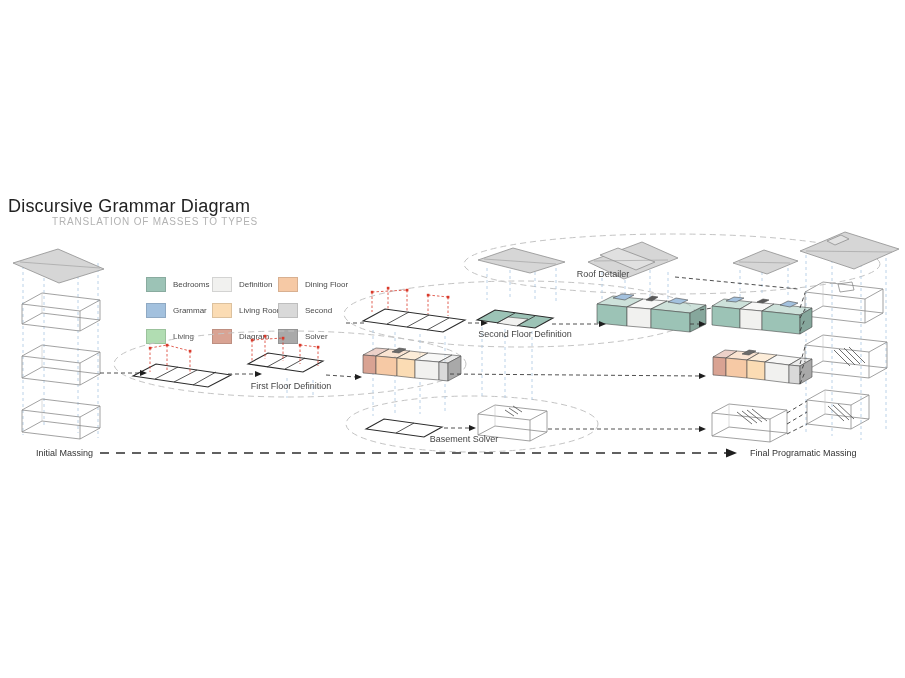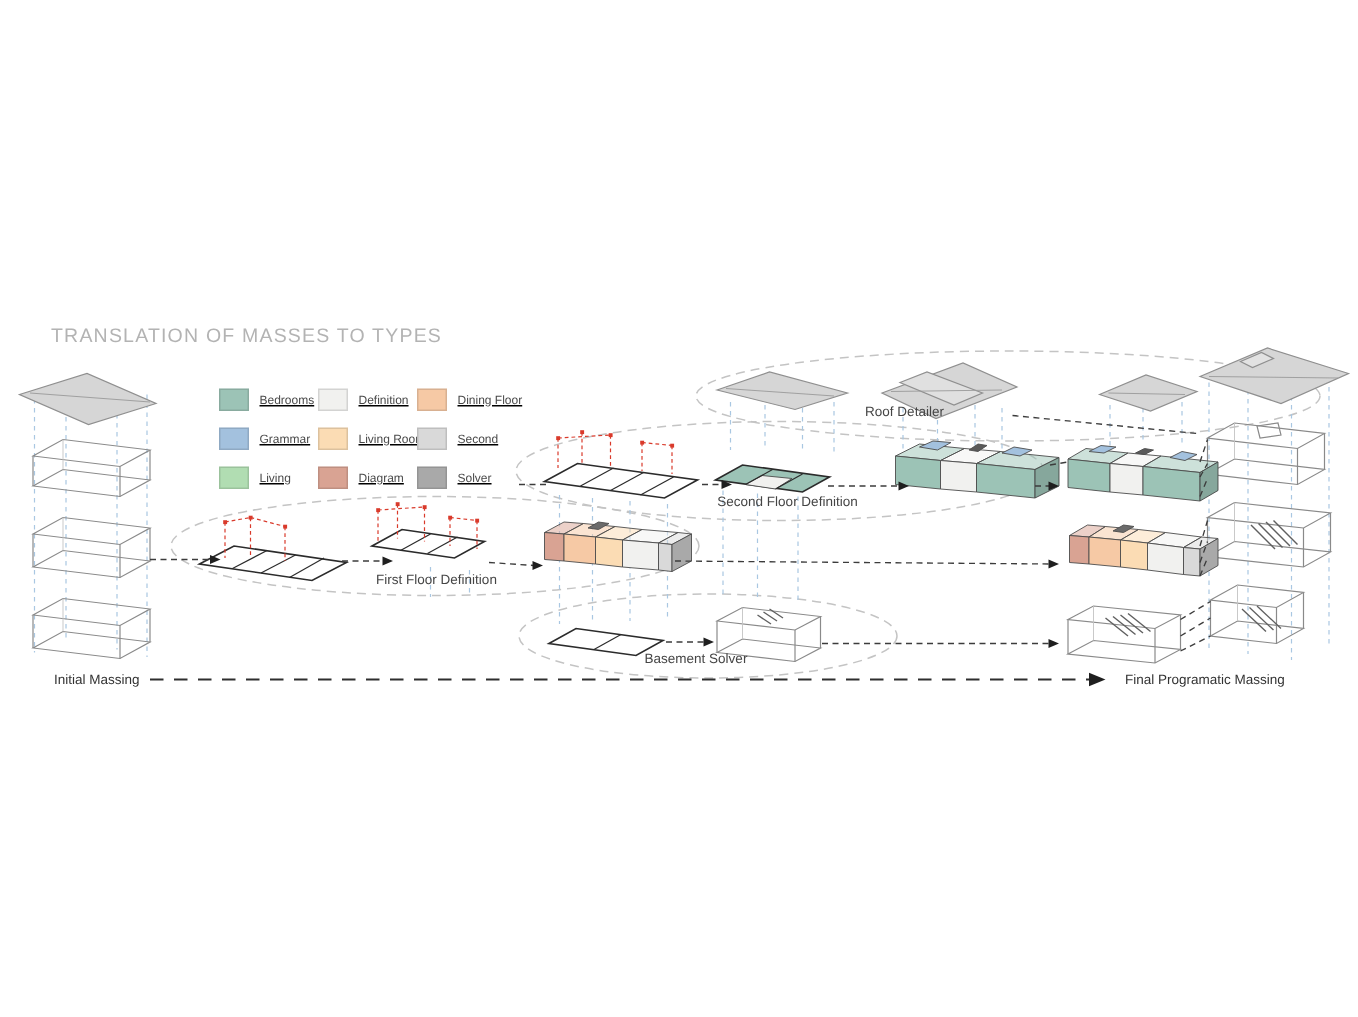--- a/index.html
+++ b/index.html
@@ -1,21 +1,21 @@
 <!DOCTYPE html>
 <html style="--guide_red: #d93a2b; --guide_blue: #a9c7e2; --ellipse_gray: #c4c4c4; --roof_gray: #d6d6d6; --ink: #2b2b2b; --room-bedrooms: #9cc3b6; --room-bathroom: #a3c1de; --room-closets: #b1ddb2; --room-circulation: #f1f1ef; --room-living: #fbdcb4; --room-kitchen: #d9a393; --room-dining: #f6c9a5; --room-porch: #d9d9d9; --room-garage: #a9a9a9;"><head>
 <meta charset="utf-8">
 <style>
   html,body{margin:0;padding:0;background:#fff;}
   .canvas{position:relative;width:905px;height:678px;background:#ffffff;overflow:hidden;
           font-family:"Liberation Sans",sans-serif;}
   .title{position:absolute;left:8px;top:196px;font-size:18px;color:#222;letter-spacing:.2px;}
-  .subtitle{position:absolute;left:34px;top:216px;font-size:13px;color:#b3b3b3;letter-spacing:.8px;}
-  .legend{position:absolute;left:146px;top:258px;display:grid;grid-auto-flow:column;
-          grid-template-rows:repeat(3,26px);grid-template-columns:repeat(3,66px);text-decoration:underline;}
+  .subtitle{position:absolute;left:52px;top:216px;font-size:10px;color:#b3b3b3;letter-spacing:.8px;}
+  .legend{position:absolute;left:146px;top:276px;display:grid;grid-auto-flow:column;
+          grid-template-rows:repeat(3,26px);grid-template-columns:repeat(3,66px);}
   .li{display:flex;align-items:center;height:16px;}
   .sw{width:20px;height:15px;border:1px solid rgba(0,0,0,.12);box-sizing:border-box;flex:0 0 auto;}
   .ll{font-size:8px;color:#4a4a4a;margin-left:7px;white-space:nowrap;}
   svg{position:absolute;left:0;top:0;}
   .ellipse{stroke:var(--ellipse_gray);stroke-width:1;stroke-dasharray:6 4;fill:none;}
   .bluedash{stroke:var(--guide_blue);stroke-width:.8;stroke-dasharray:3 3;fill:none;}
   .reddash{stroke:var(--guide_red);stroke-width:.8;stroke-dasharray:2.5 2;fill:none;}
   .reddot{fill:var(--guide_red);}
   .blackdash{stroke:#3c3c3c;stroke-width:.9;stroke-dasharray:4 3;fill:none;}
   .timeline-line{stroke:#2e2e2e;stroke-width:1.4;stroke-dasharray:9 7;fill:none;}
@@ -31,20 +31,21 @@
   .arrow{fill:#1f1f1f;}
   .stage-label{font-size:9px;fill:#454545;}
   .tl-label{font-size:9px;fill:#333;}
   .stair{stroke:#5f5f5f;stroke-width:.9;fill:none;}
 </style>
 </head>
 <body>
 
 <div class="canvas">
 
+  <div class="title">Discursive Grammar Diagram</div>
   <div class="subtitle">TRANSLATION OF MASSES TO TYPES</div>
 
   <div class="legend">
     <div class="li">
         <span class="sw" style="background: rgb(156, 195, 182);"></span>
         <span class="ll">Bedrooms</span>
       </div>
     <div class="li">
         <span class="sw" style="background: rgb(163, 193, 222);"></span>
         <span class="ll">Grammar</span>

